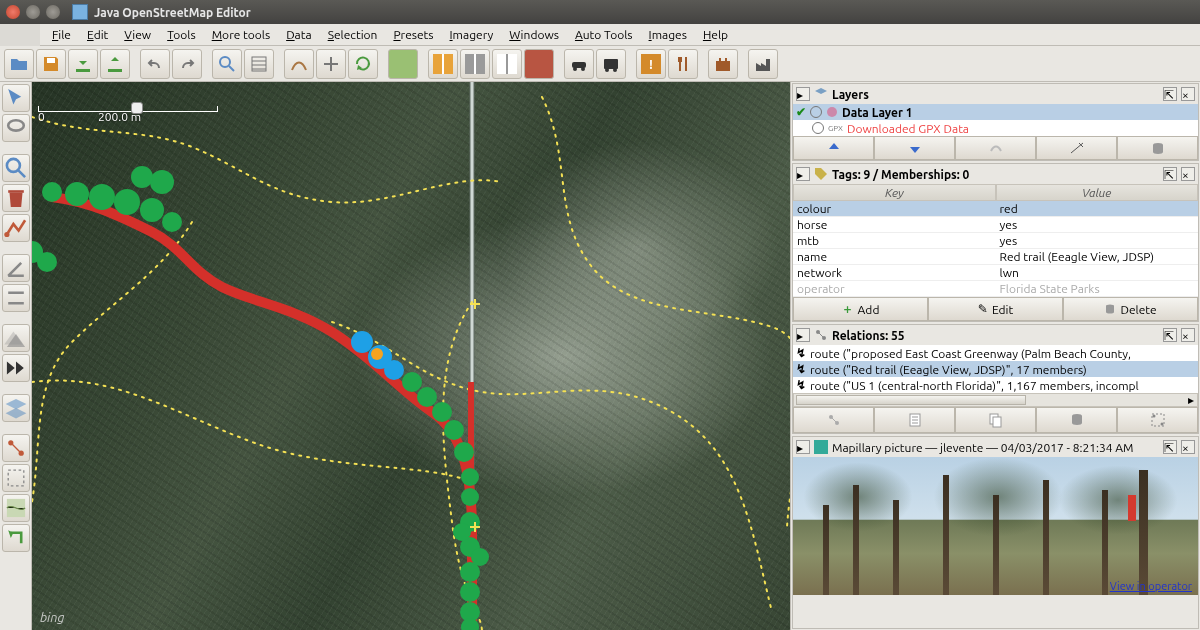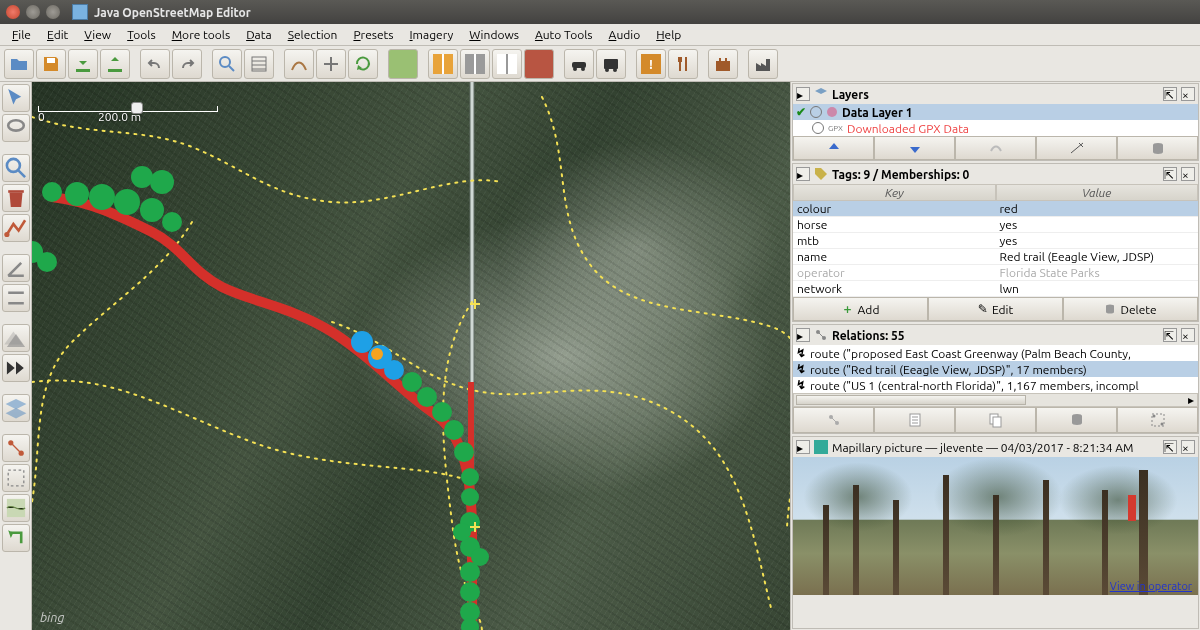--- a/index.html
+++ b/index.html
@@ -4,21 +4,21 @@
 <style>
 * { box-sizing: border-box; margin: 0; padding: 0; font-family: "Ubuntu", "Segoe UI", sans-serif; font-size: 12px; }
 body { width: 1200px; height: 630px; background: #dcdad5; overflow: hidden; }
 
 .titlebar { height: 24px; background: linear-gradient(#5a5955,#434240); display: flex; align-items: center; padding: 0 6px; color: #e6e6e6; }
 .tb-btn { width: 14px; height: 14px; border-radius: 50%; margin-right: 6px; }
 .tb-close{background:radial-gradient(#f07b6a,#c4452e);} .tb-min{background:radial-gradient(#9e9b95,#6d6a63);} .tb-max{background:radial-gradient(#9e9b95,#6d6a63);}
 .tb-icon{width:16px;height:16px;margin:0 6px;background:#7ab2e0;border:1px solid #4b7aa3;}
 .tb-title{font-weight:bold;}
 
-.menubar{height:22px;background:#e9e7e2;display:flex;align-items:center;padding:0 4px;border-bottom:1px solid #bfbcb5;}
+.menubar{height:22px;background:#e9e7e2;display:flex;align-items:center;padding:0 4px;border-bottom:1px solid #bfbcb5;margin-left:40px;}
 .menubar span{padding:2px 8px;cursor:default;}
 .menubar span:first-letter{text-decoration:underline;}
 
 .toolbar{height:36px;background:#e9e7e2;display:flex;align-items:center;padding:2px 4px;gap:2px;border-bottom:1px solid #bfbcb5;}
 .tbtn{width:30px;height:30px;background:linear-gradient(#f5f4f0,#ded9d0);border:1px solid #bbb6ab;border-radius:3px;display:flex;align-items:center;justify-content:center;}
 .tbtn svg{width:20px;height:20px;}
 .sep{width:6px;}
 
 .work{height:548px;display:flex;}
 .ltool{width:32px;background:#e9e7e2;border-right:1px solid #bfbcb5;display:flex;flex-direction:column;align-items:center;padding-top:2px;gap:2px;}
@@ -108,21 +108,21 @@
   <span>Edit</span>
   <span>View</span>
   <span>Tools</span>
   <span>More tools</span>
   <span>Data</span>
   <span>Selection</span>
   <span>Presets</span>
   <span>Imagery</span>
   <span>Windows</span>
   <span>Auto Tools</span>
-  <span>Audio</span>
+  <span>Images</span>
   <span>Help</span>
 </div>
 
 <div class="toolbar">
   <div class="tbtn">
       <svg viewBox="0 0 20 20">
         <path fill="#5b8bc4" d="M2 5h6l2 2h8v9H2z"></path>
       </svg>
     </div>
   <div class="tbtn">
@@ -486,27 +486,27 @@
             <div>yes</div>
           </div>
         <div class="r">
             <div>mtb</div>
             <div>yes</div>
           </div>
         <div class="r">
             <div>name</div>
             <div>Red trail (Eeagle View, JDSP)</div>
           </div>
+        <div class="r">
+            <div>network</div>
+            <div>lwn</div>
+          </div>
         <div class="r" style="color:#aaa">
             <div>operator</div>
             <div>Florida State Parks</div>
-          </div>
-        <div class="r">
-            <div>network</div>
-            <div>lwn</div>
           </div>
       </div>
       <div class="tbtns">
         <div class="b">
             <span style="color:#3a9a3a;font-weight:bold">＋</span>
             <span>Add</span>
           </div>
         <div class="b">
             <span>✎</span>
             <span>Edit</span>

